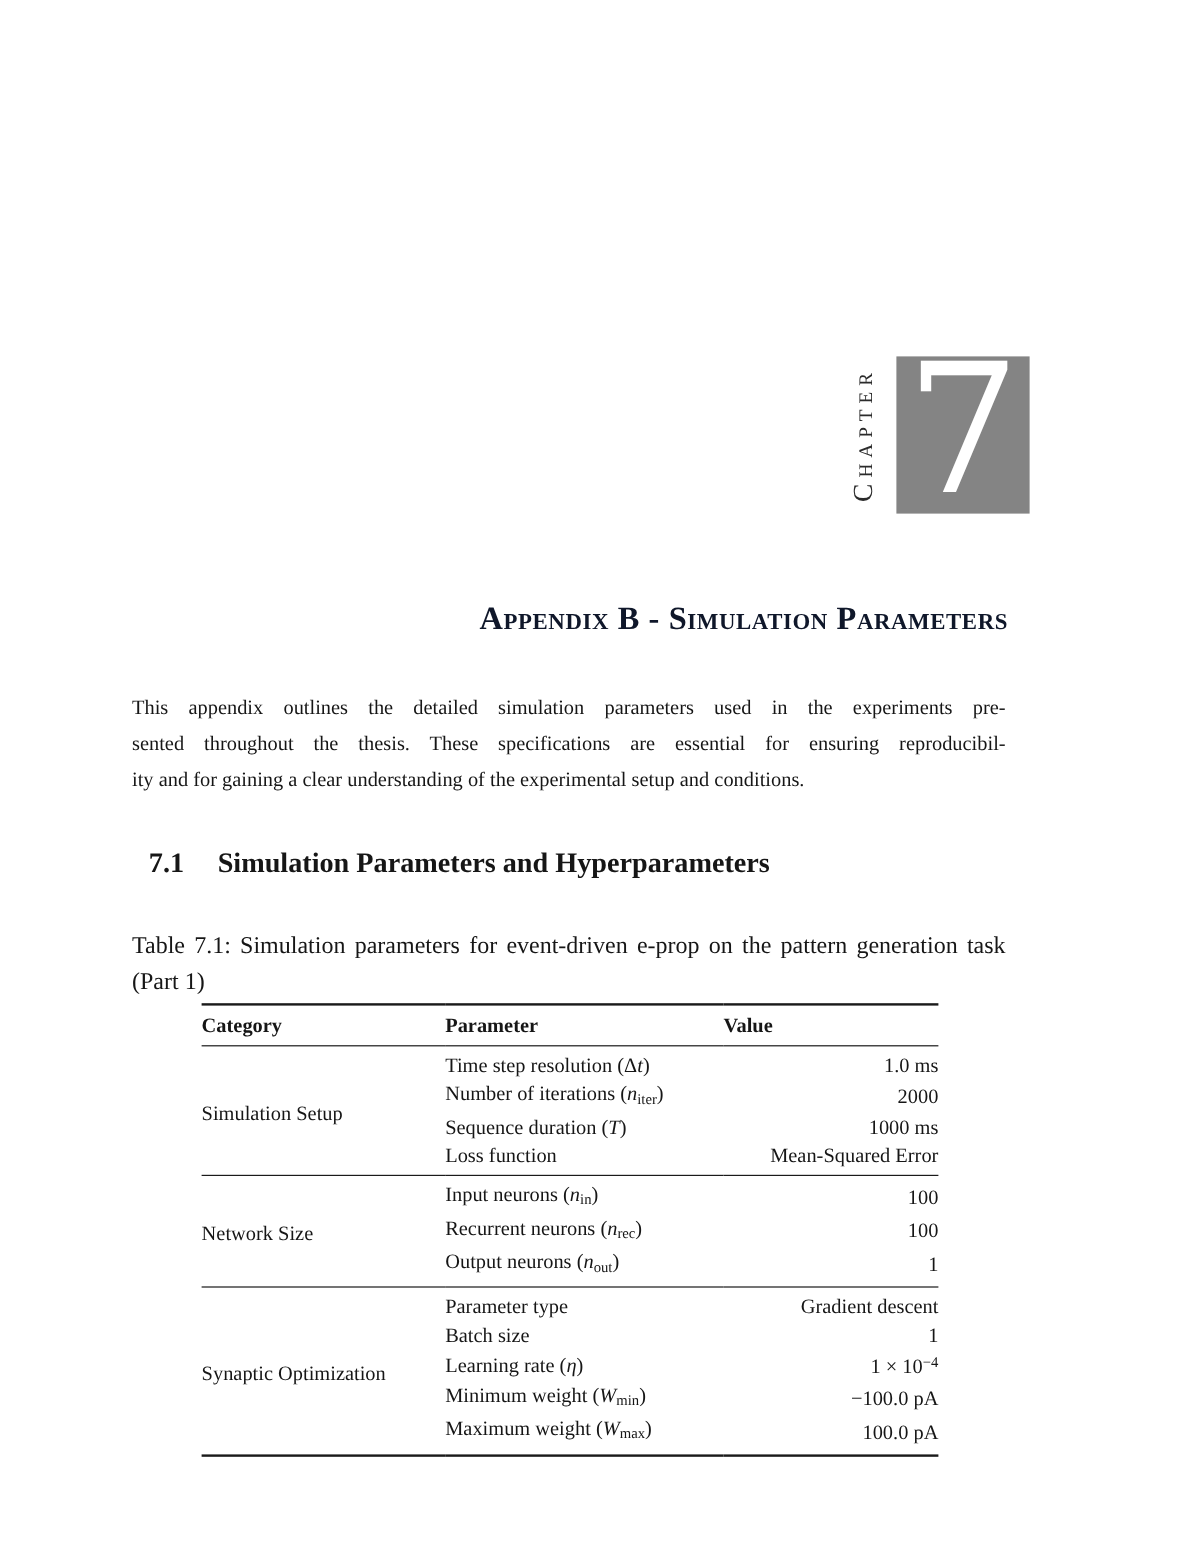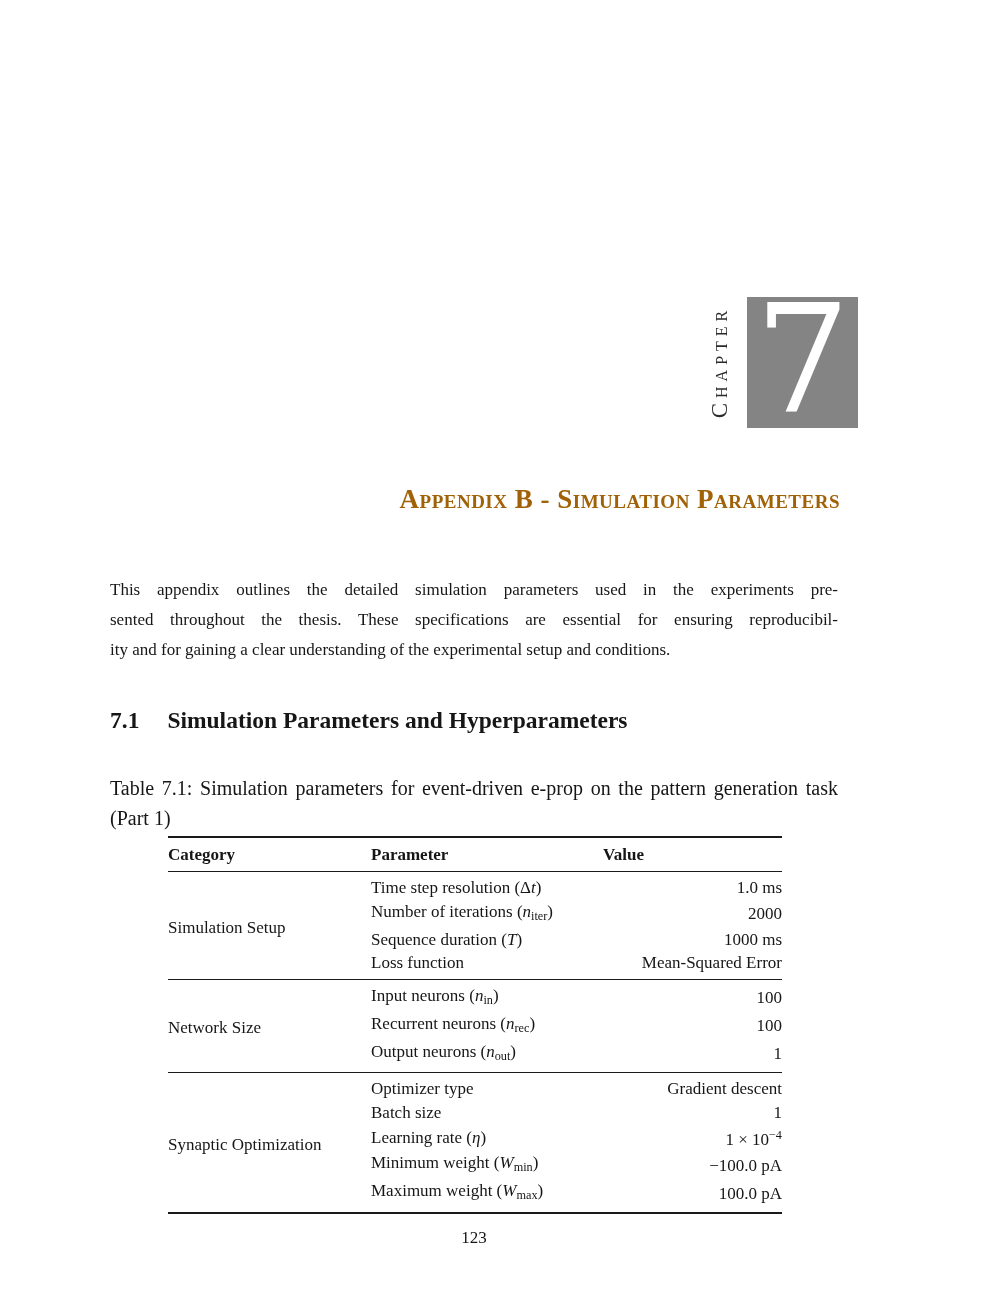--- a/index.html
+++ b/index.html
@@ -68,21 +68,21 @@
     top: 575px;
     width: 728px;
     font-size: 17px;
     line-height: 30px;
   }
   .line-fill { text-align: justify; text-align-last: justify; font-family: Liberation Serif, serif; }
 
   
   .section-heading {
     position: absolute;
-    left: 110px;
+    left: 124px;
     top: 707px;
     font-size: 23.5px;
     font-weight: bold;
     white-space: nowrap;
   }
   .section-heading .sec-num { margin-right: 28px; }
 
   
   .caption {
     position: absolute;
@@ -142,21 +142,21 @@
 </head>
 <body>
 
 <div class="page">
 
   <div class="chapter-word">Chapter</div>
   <div class="chapter-box" style="background: rgb(132, 132, 132);">
     <span class="chapter-number">7</span>
   </div>
 
-  <div class="page-title" style="color: #a16207;">Appendix B - Simulation Parameters</div>
+  <div class="page-title" style="color: #0f172a; margin-top: 16px;">Appendix B - Simulation Parameters</div>
 
   <div class="intro">
     <div class="line-fill">This appendix outlines the detailed simulation parameters used in the experiments pre-</div>
     <div class="line-fill">sented throughout the thesis. These specifications are essential for ensuring reproducibil-</div>
     <div>ity and for gaining a clear understanding of the experimental setup and conditions.</div>
   </div>
 
   <div class="section-heading">
     <span class="sec-num">7.1</span><span>Simulation Parameters and Hyperparameters</span>
   </div>
@@ -205,21 +205,21 @@
             <td class="val"><span>100</span></td>
           </tr>
           <tr class="g-last">
             <td class="par"><span>Output neurons (</span><span class="it">n</span><span class="sb">out</span><span>)</span></td>
             <td class="val"><span>1</span></td>
           </tr>
         </tbody>
         <tbody>
           <tr class="g-first">
             <td rowspan="5" class="cat">Synaptic Optimization</td>
-            <td class="par"><span>Optimizer type</span></td>
+            <td class="par"><span>Parameter type</span></td>
             <td class="val"><span>Gradient descent</span></td>
           </tr>
           <tr>
             <td class="par"><span>Batch size</span></td>
             <td class="val"><span>1</span></td>
           </tr>
           <tr>
             <td class="par"><span>Learning rate (</span><span class="it">η</span><span>)</span></td>
             <td class="val"><span>1 × 10</span><span class="sp">−4</span></td>
           </tr>
@@ -228,15 +228,14 @@
             <td class="val"><span>−100.0 pA</span></td>
           </tr>
           <tr class="g-last">
             <td class="par"><span>Maximum weight (</span><span class="it">W</span><span class="sb">max</span><span>)</span></td>
             <td class="val"><span>100.0 pA</span></td>
           </tr>
         </tbody>
       </table>
   </div>
 
-  <div class="page-number">123</div>
 
 </div>
 
 </body></html>

